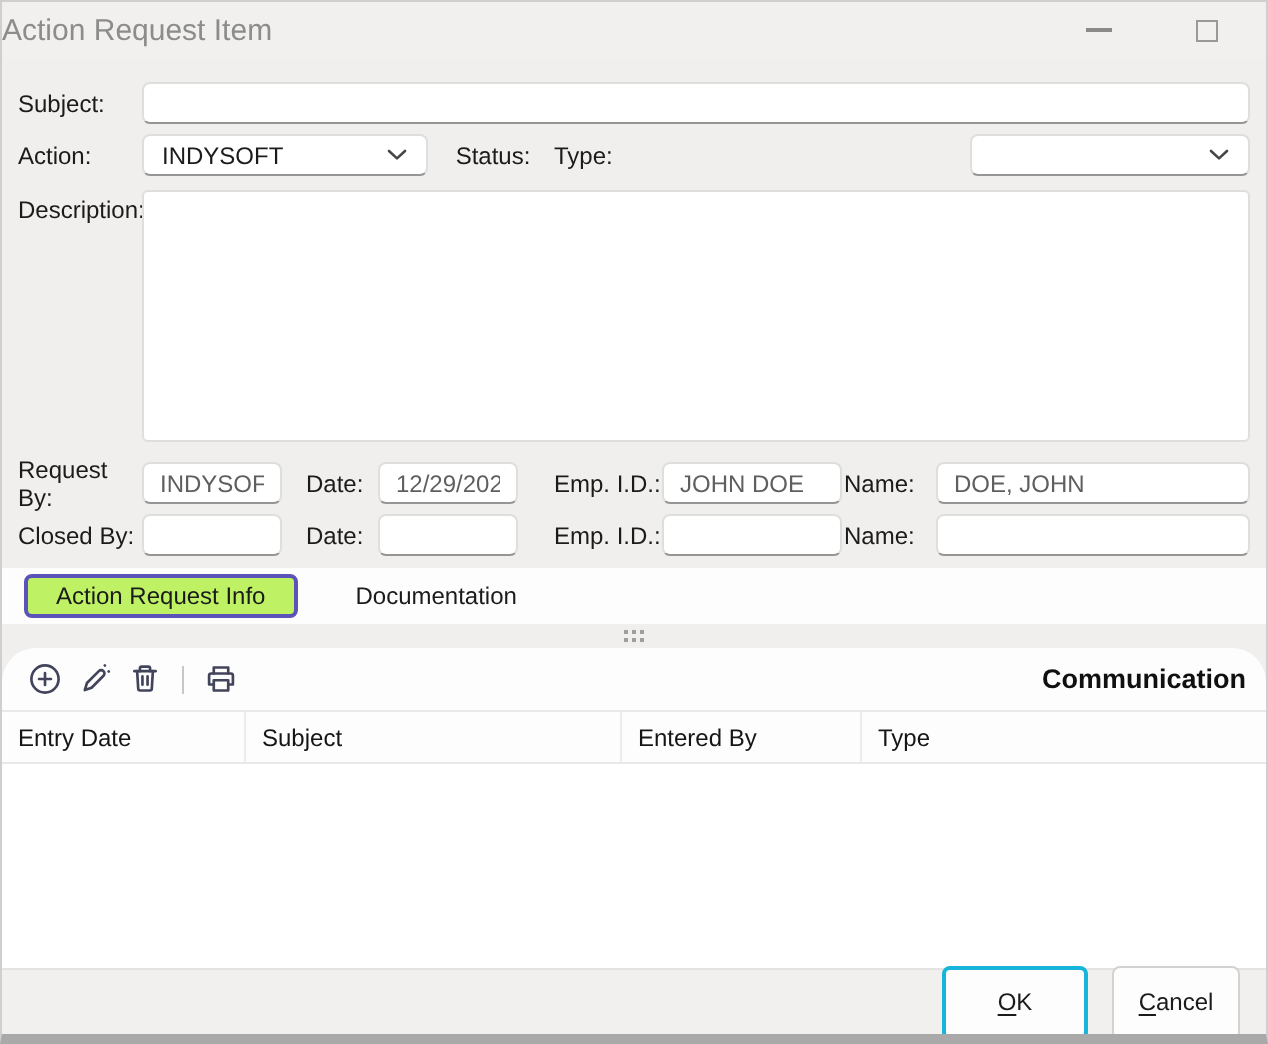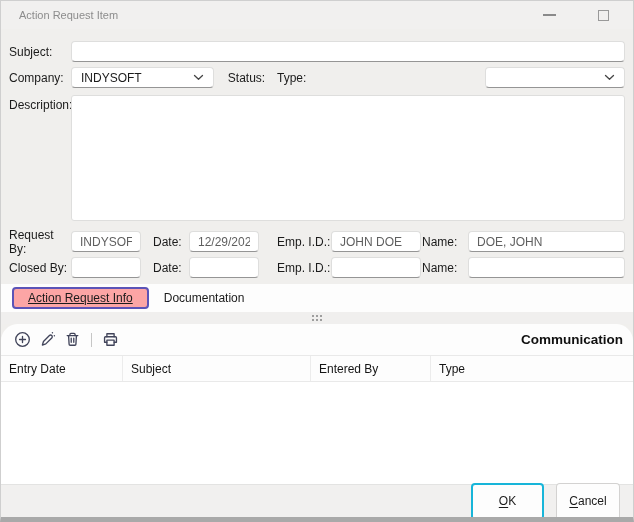--- a/index.html
+++ b/index.html
@@ -11,21 +11,21 @@
     background:#f0efed;
     border:1px solid #cfcfcf;
     border-bottom:5px solid #a9a9a9;
     display:flex; flex-direction:column;
     font-size:12px; color:#1b1b1b;
     position:relative; overflow:hidden;
   }
 
   
   .titlebar { height:28px; flex:none; display:flex; align-items:center; background:#f1f0ef; }
-  .title { margin-left:18px; color:var(--title-text,#8c8c8c); font-size:11px; }
+  .title { color:var(--title-text,#8c8c8c); font-size:15px; }
   .win-controls { margin-left:auto; display:flex; align-items:center; gap:36px; padding-right:21px; }
   .minimize-glyph { width:13px; height:2px; background:#8a8a8a; display:block; }
   .maximize-glyph { width:11px; height:11px; border:1.3px solid #999; display:block; background:transparent; }
   .win-btn { background:transparent; border:none; display:flex; align-items:center; justify-content:center; width:18px; height:18px; cursor:default; }
 
   
   .form-area { flex:none; padding:12px 8px 6px 8px; }
   .frow { display:flex; align-items:center; height:21px; margin-bottom:5px; }
   .frow.combos { margin-bottom:7px; }
   .frow.desc { height:auto; align-items:flex-start; margin-bottom:10px; }
@@ -49,22 +49,22 @@
   .w143{width:143px;} .w140{width:140px;} .w70{width:70px;} .w90{width:90px;}
   .lab-date{width:36px; margin-left:12px;}
   .lab-emp{width:54px; margin-left:18px;}
   .lab-name{width:46px; margin-left:1px;}
   .lab-status{width:45px; margin-left:10px;text-align:center;}
   .lab-type{width:37px; margin-left:8px;}
 
   
   .tabstrip { height:28px; flex:none; background:#fdfdfd; display:flex; align-items:center; }
   .tab { display:flex; align-items:center; height:22px; padding:0 14px; font-size:12px; cursor:default; }
-  .tab.active { margin-left:11px; background:#fca5a5; border:2.5px solid var(--tab-accent-purple,#5b53b7); border-radius:4px;text-decoration:underline; }
-  .tab.inactive { padding:0 15px; }
+  .tab.active { margin-left:11px; background:#bef264; border:2.5px solid var(--tab-accent-purple,#5b53b7); border-radius:4px; }
+  .tab.inactive { padding:0 29px; }
 
   
   .splitter { height:12px; flex:none; background:#f0efee; position:relative; }
   .grip { position:absolute; left:50%; top:50%; transform:translate(-50%,-50%);
     display:grid; grid-template-columns:repeat(3,2px); grid-template-rows:repeat(2,2px); gap:2px; }
   .grip i { width:2px; height:2px; background:#9e9e9e; display:block; }
 
   
   .content { flex:1 1 auto; display:flex; flex-direction:column; background:#fdfdfd; min-height:0;border-radius:17px; }
   .toolbar { height:31px; flex:none; display:flex; align-items:center; padding-left:9px; }
@@ -105,21 +105,21 @@
   </div>
 
   <div class="form-area">
 
     <div class="frow">
       <span class="flabel lab-main">Subject:</span>
       <input class="field grow" type="text" value="" style="">
     </div>
 
     <div class="frow combos">
-      <span class="flabel lab-main">Company:</span>
+      <span class="flabel lab-main">Action:</span>
       <div class="combo w143">
         <span class="val">INDYSOFT</span>
         <svg class="chev" width="11" height="7" viewBox="0 0 11 7">
             <path d="M1.5 1.5 L5.5 5.2 L9.5 1.5"></path>
           </svg>
       </div>
       <span class="flabel lab-status">Status:</span>
       <span class="flabel lab-type">Type:</span>
       <div class="combo w140" style="margin-left:auto;">
         <span class="val"></span>

